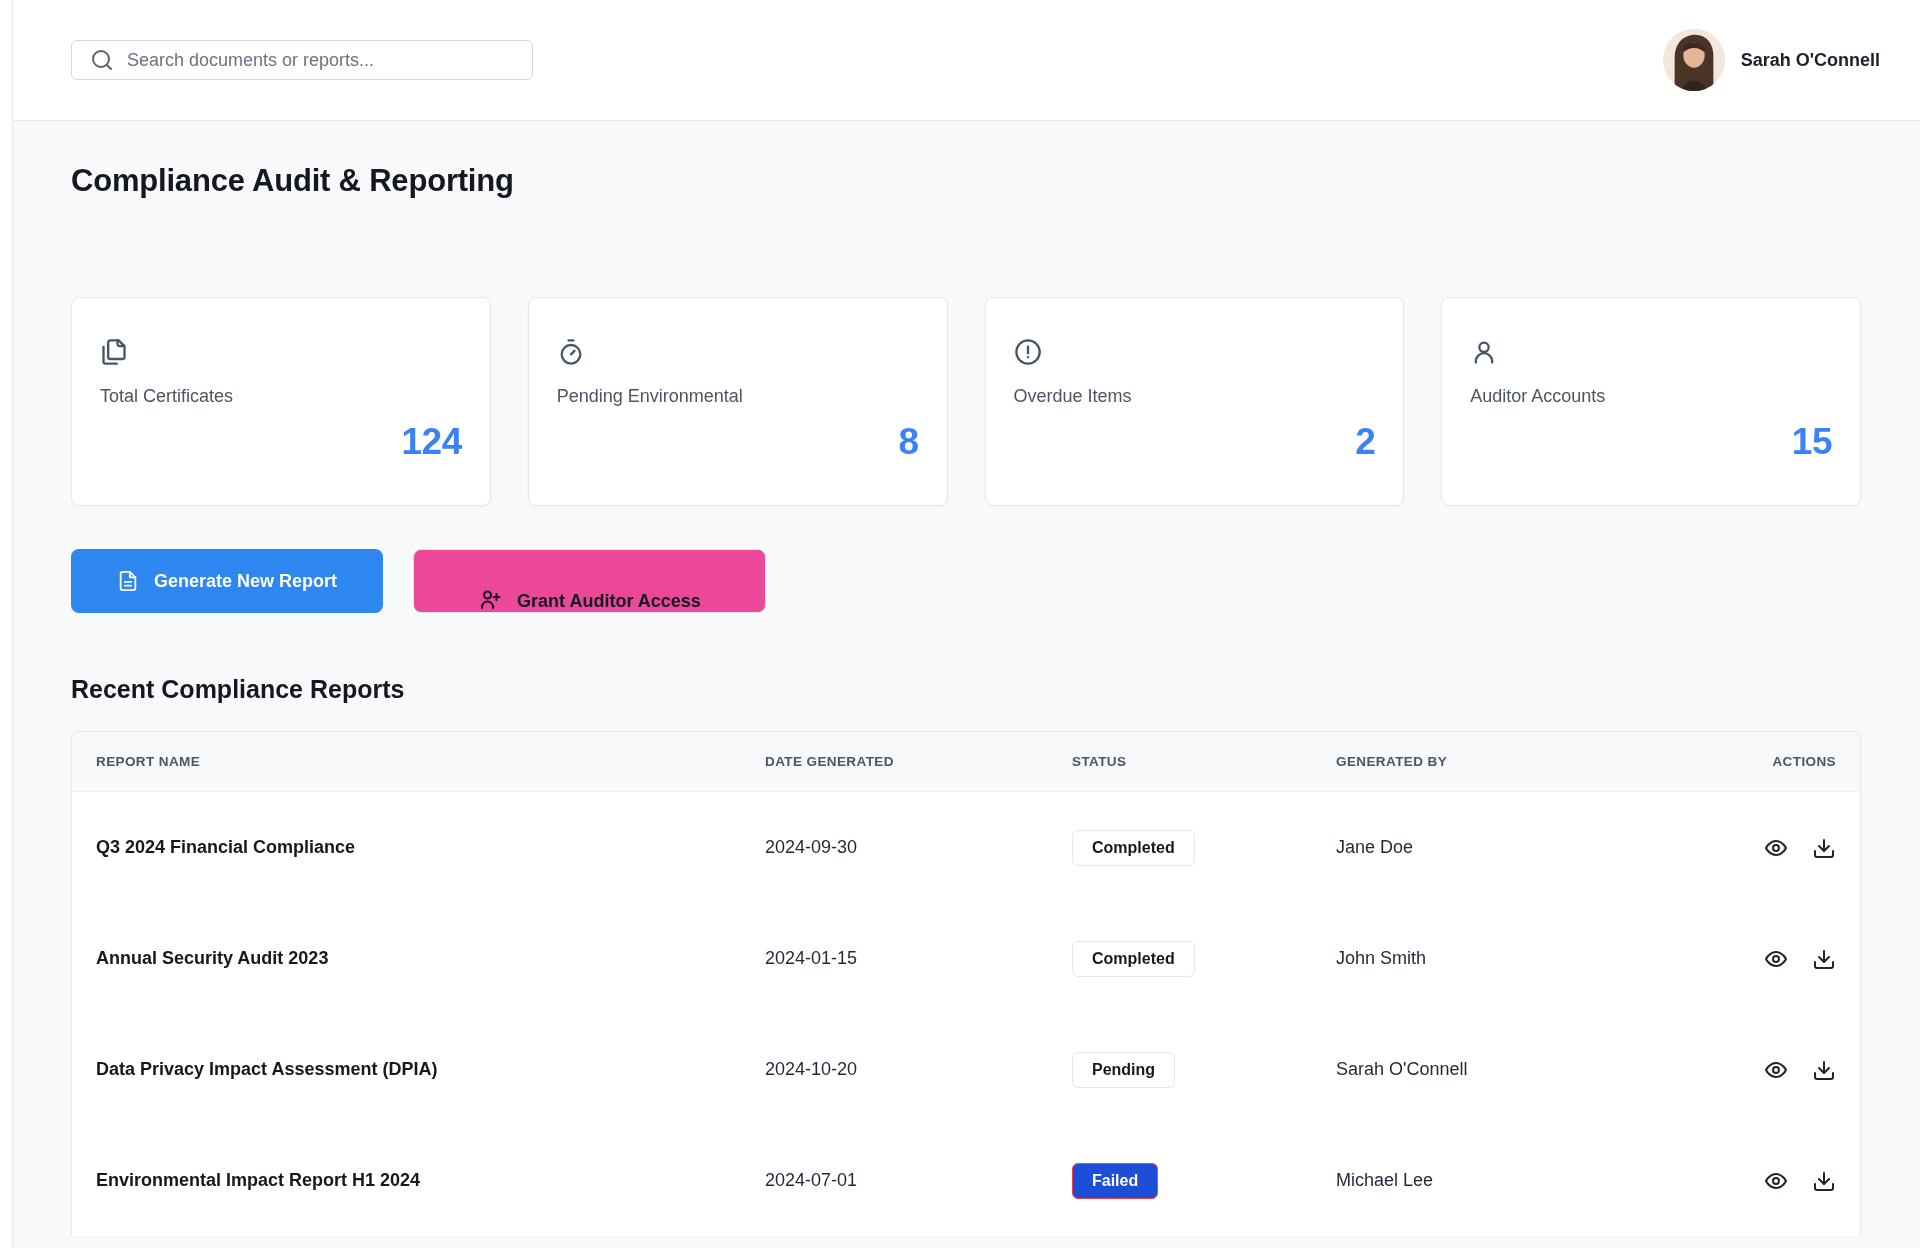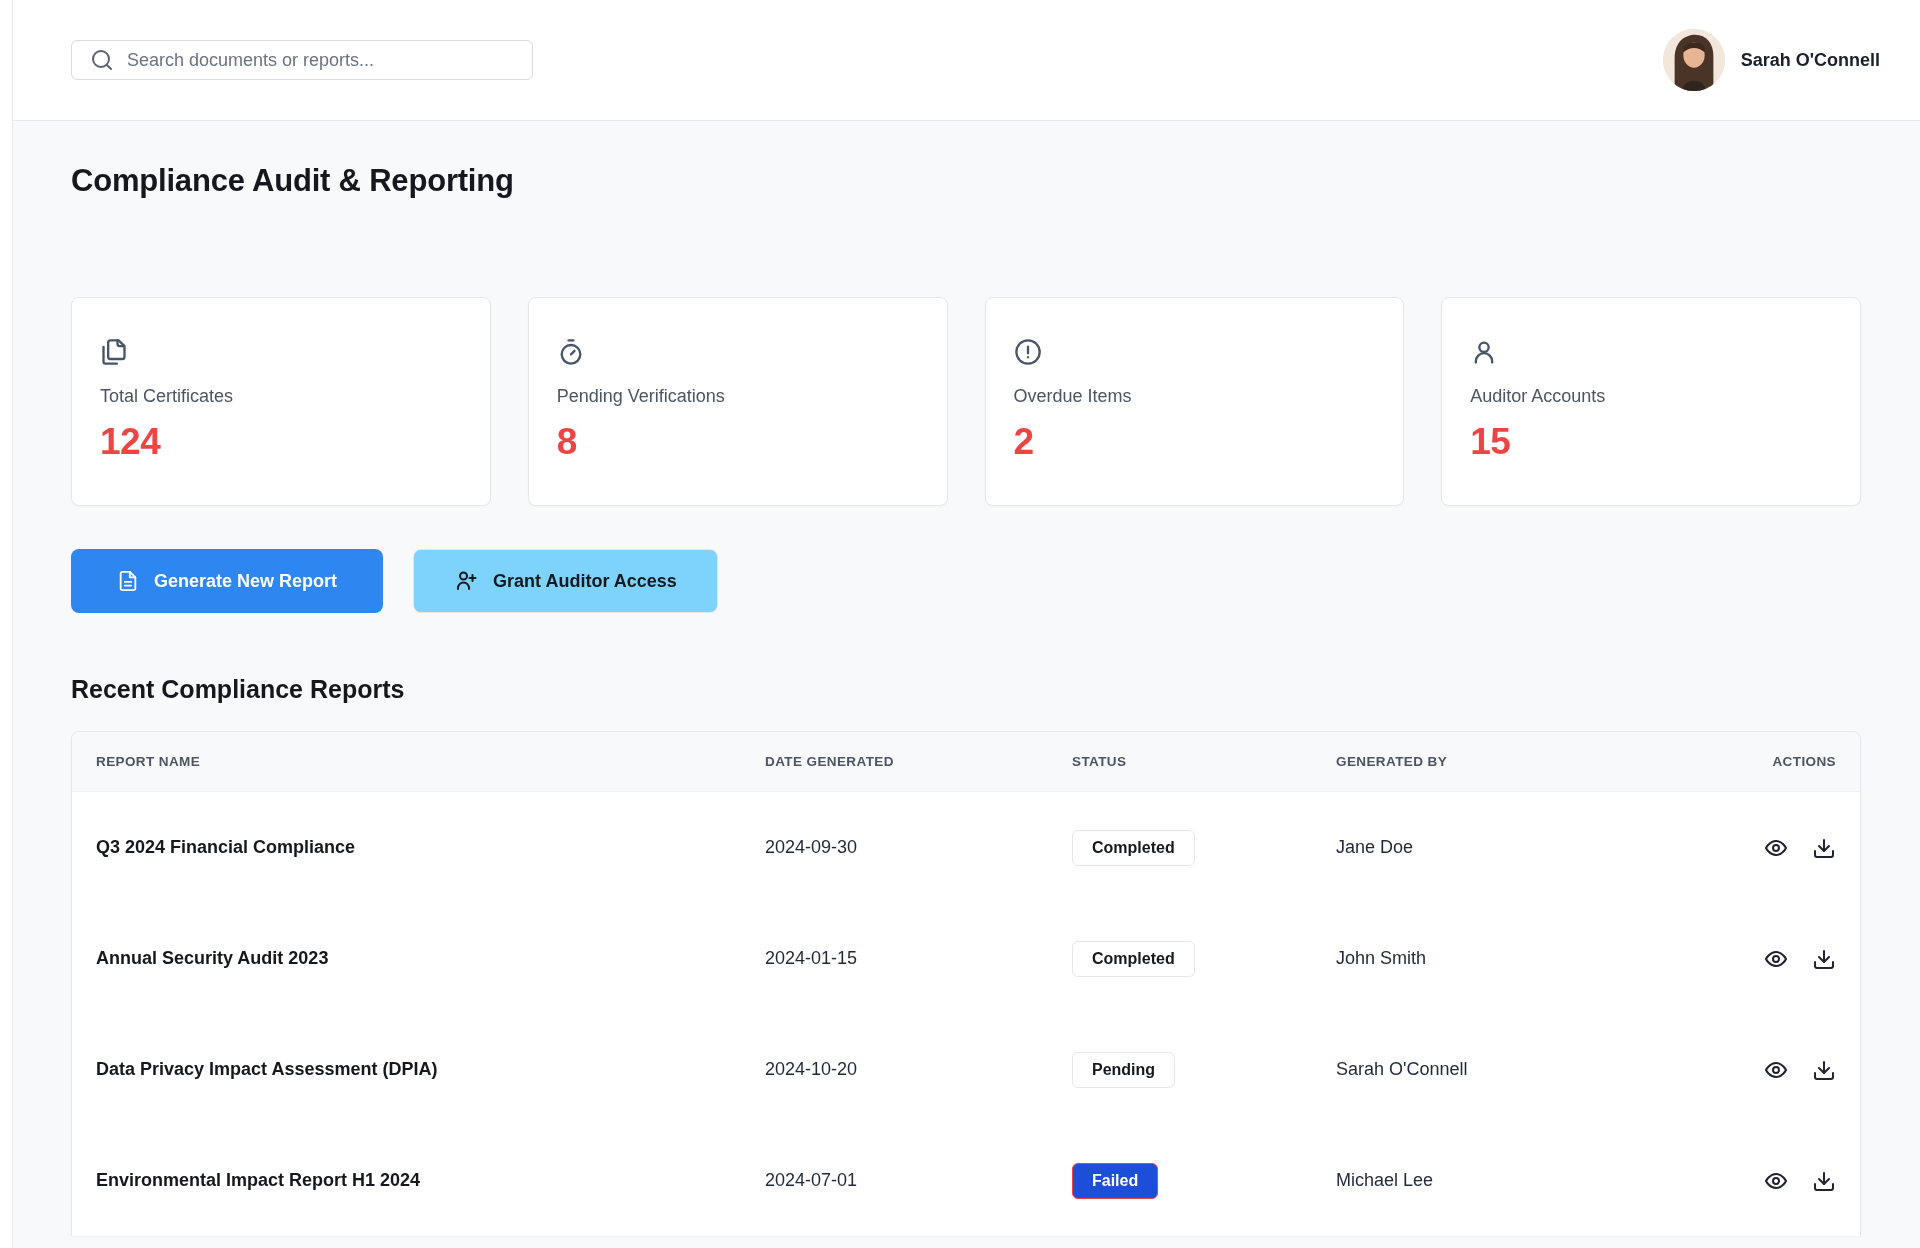--- a/index.html
+++ b/index.html
@@ -57,35 +57,36 @@
     display: grid; grid-template-columns: repeat(4, 1fr); gap: 37px;
     margin-top: 98px;
   }
   .stat-card {
     background: #fff; border: 1px solid #e5e7eb; border-radius: 8px;
     padding: 40px 28px 42px 28px;
     box-shadow: 0 1px 2px rgba(16,24,40,0.03);
   }
   .stat-card .icon { color: #475569; }
   .stat-label { margin-top: 16px; font-size: 18px; color: #4b5563; }
-  .stat-value { margin-top: 14px; font-size: 37px; font-weight: 800; color: #ef4444; letter-spacing: -0.5px; }
+  .stat-value { margin-top: 14px; font-size: 37px; font-weight: 800; color: #3b82f6; letter-spacing: -0.5px; text-align: right; }
 
   
   .actions-row { display: flex; gap: 30px; margin-top: 43px; }
   .btn {
     height: 64px; border-radius: 8px; border: none;
     display: inline-flex; align-items: center; justify-content: center; gap: 15px;
     font-size: 18px; font-weight: 700; font-family: inherit;
     padding: 0 46px; cursor: pointer;
   }
   .btn-primary { background: #2e86f0; color: #ffffff; }
   .btn-secondary {
-    background: #7dd3fc; color: #15181e;
+    background: #ec4899; color: #15181e;
     border: 1px solid #e3e5e9;
-    padding: 0 40px;
+    padding: 0 64px;
+    align-items: flex-end;
   }
 
   
   h2.section-title { margin-top: 62px; font-size: 25px; font-weight: 800; color: #15181e; }
   .table-card {
     margin-top: 27px; background: #ffffff;
     border: 1px solid #e5e7eb; border-radius: 8px 8px 0 0;
     border-bottom: none;
     overflow: hidden;
     box-shadow: 0 1px 2px rgba(16,24,40,0.03);
@@ -171,21 +172,21 @@
       </div>
 
       <div class="stat-card">
         <span class="icon" style="display:inline-flex">
           <svg width="28" height="28" viewBox="0 0 24 24" fill="none" stroke="currentColor" stroke-width="2" stroke-linecap="round" stroke-linejoin="round">
               <line x1="10" x2="14" y1="2" y2="2"></line>
               <line x1="12" x2="15" y1="14" y2="11"></line>
               <circle cx="12" cy="14" r="8"></circle>
             </svg>
         </span>
-        <div class="stat-label">Pending Verifications</div>
+        <div class="stat-label">Pending Environmental</div>
         <div class="stat-value">8</div>
       </div>
 
       <div class="stat-card">
         <span class="icon" style="display:inline-flex">
           <svg width="28" height="28" viewBox="0 0 24 24" fill="none" stroke="currentColor" stroke-width="2" stroke-linecap="round" stroke-linejoin="round">
               <circle cx="12" cy="12" r="10"></circle>
               <line x1="12" x2="12" y1="7.5" y2="13"></line>
               <line x1="12" x2="12.01" y1="16.5" y2="16.5"></line>
             </svg>

